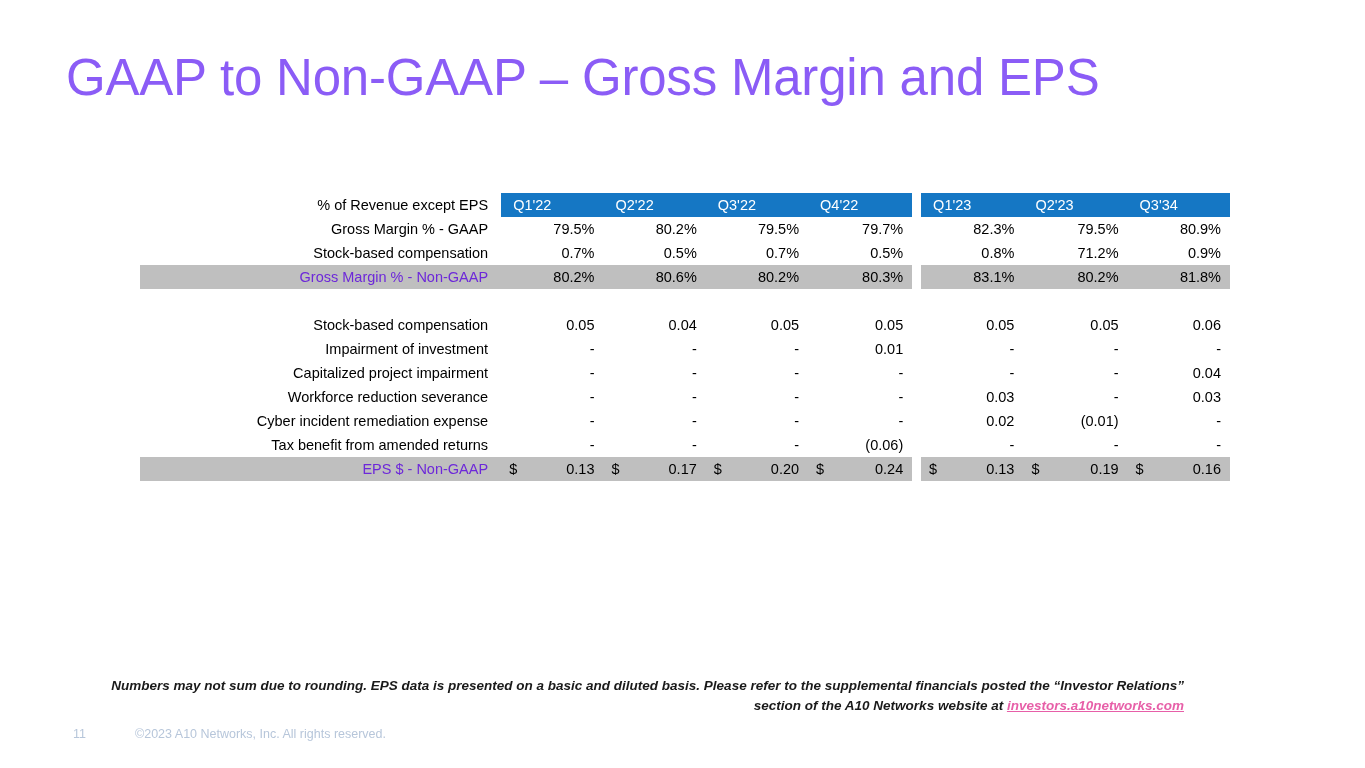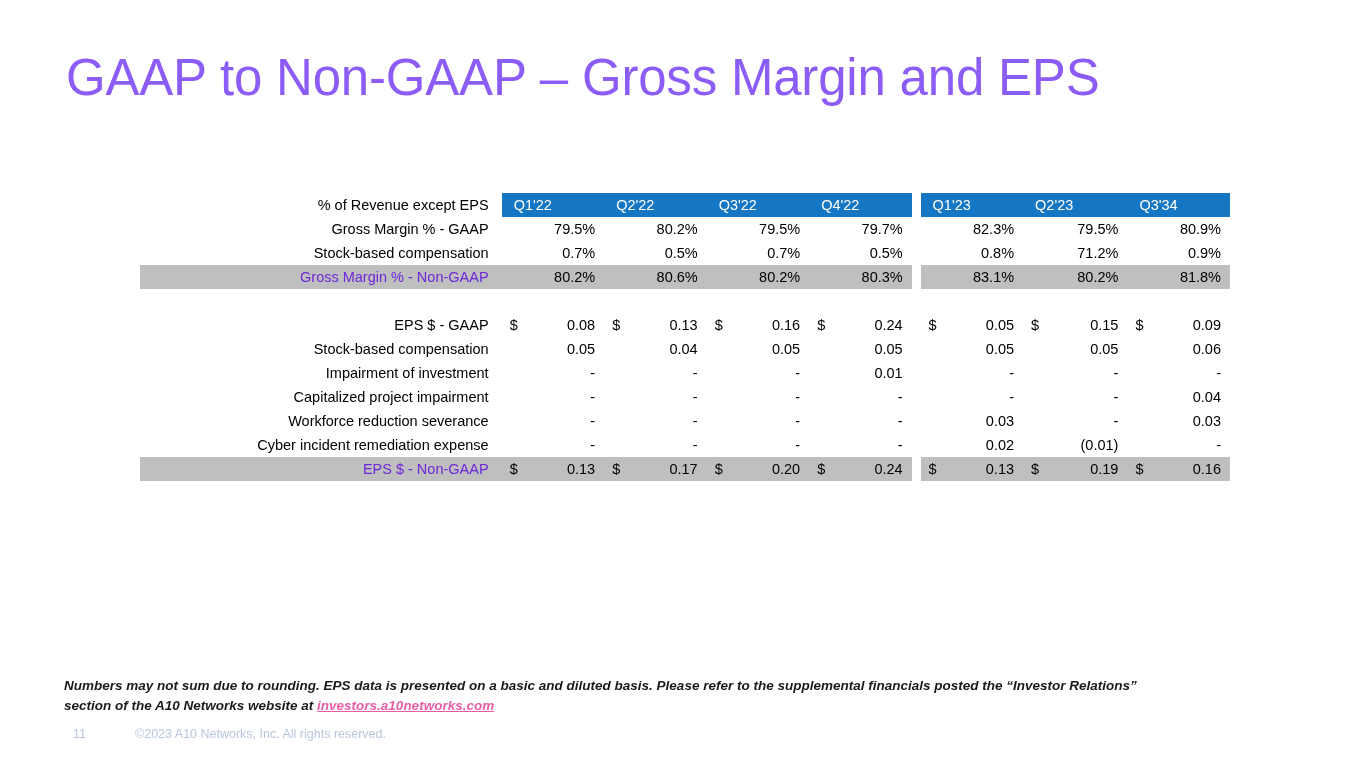--- a/index.html
+++ b/index.html
@@ -113,20 +113,21 @@
   #footnote {
     position: absolute;
     left: 64px;
     top: 676px;
     width: 1120px;
     font-size: 13.5px;
     font-style: italic;
     font-weight: bold;
     color: #1a1a1a;
     line-height: 1.45;
+    text-align: right;
   }
   #footnote-link {
     color: #e75fa8;
     text-decoration: underline;
     font-style: italic;
     font-weight: bold;
   }
 
   
   #footer {
@@ -190,39 +191,20 @@
         <td class="pct" colspan="2">80.2%</td>
         <td class="pct" colspan="2">80.3%</td>
         <td class="gap-mid"></td>
         <td class="pct" colspan="2">83.1%</td>
         <td class="pct" colspan="2">80.2%</td>
         <td class="pct" colspan="2">81.8%</td>
       </tr>
       <tr class="spacer">
         <td colspan="17"></td>
       </tr>
-      <tr class="table-row strong">
-        <td class="lbl">EPS $ - GAAP</td>
-        <td class="gap-lbl"></td>
-        <td class="cur">$</td>
-        <td class="num">0.08</td>
-        <td class="cur">$</td>
-        <td class="num">0.13</td>
-        <td class="cur">$</td>
-        <td class="num">0.16</td>
-        <td class="cur">$</td>
-        <td class="num">0.24</td>
-        <td class="gap-mid"></td>
-        <td class="cur">$</td>
-        <td class="num">0.05</td>
-        <td class="cur">$</td>
-        <td class="num">0.15</td>
-        <td class="cur">$</td>
-        <td class="num">0.09</td>
-      </tr>
       <tr class="table-row">
         <td class="lbl">Stock-based compensation</td>
         <td class="gap-lbl"></td>
         <td class="cur"></td>
         <td class="num">0.05</td>
         <td class="cur"></td>
         <td class="num">0.04</td>
         <td class="cur"></td>
         <td class="num">0.05</td>
         <td class="cur"></td>
@@ -301,20 +283,39 @@
         <td class="num">-</td>
         <td class="cur"></td>
         <td class="num">-</td>
         <td class="cur"></td>
         <td class="num">-</td>
         <td class="gap-mid"></td>
         <td class="cur"></td>
         <td class="num">0.02</td>
         <td class="cur"></td>
         <td class="num">(0.01)</td>
+        <td class="cur"></td>
+        <td class="num">-</td>
+      </tr>
+      <tr class="table-row">
+        <td class="lbl">Tax benefit from amended returns</td>
+        <td class="gap-lbl"></td>
+        <td class="cur"></td>
+        <td class="num">-</td>
+        <td class="cur"></td>
+        <td class="num">-</td>
+        <td class="cur"></td>
+        <td class="num">-</td>
+        <td class="cur"></td>
+        <td class="num">(0.06)</td>
+        <td class="gap-mid"></td>
+        <td class="cur"></td>
+        <td class="num">-</td>
+        <td class="cur"></td>
+        <td class="num">-</td>
         <td class="cur"></td>
         <td class="num">-</td>
       </tr>
       <tr class="table-row total">
         <td class="lbl">EPS $ - Non-GAAP</td>
         <td class="gap-lbl"></td>
         <td class="cur">$</td>
         <td class="num">0.13</td>
         <td class="cur">$</td>
         <td class="num">0.17</td>

